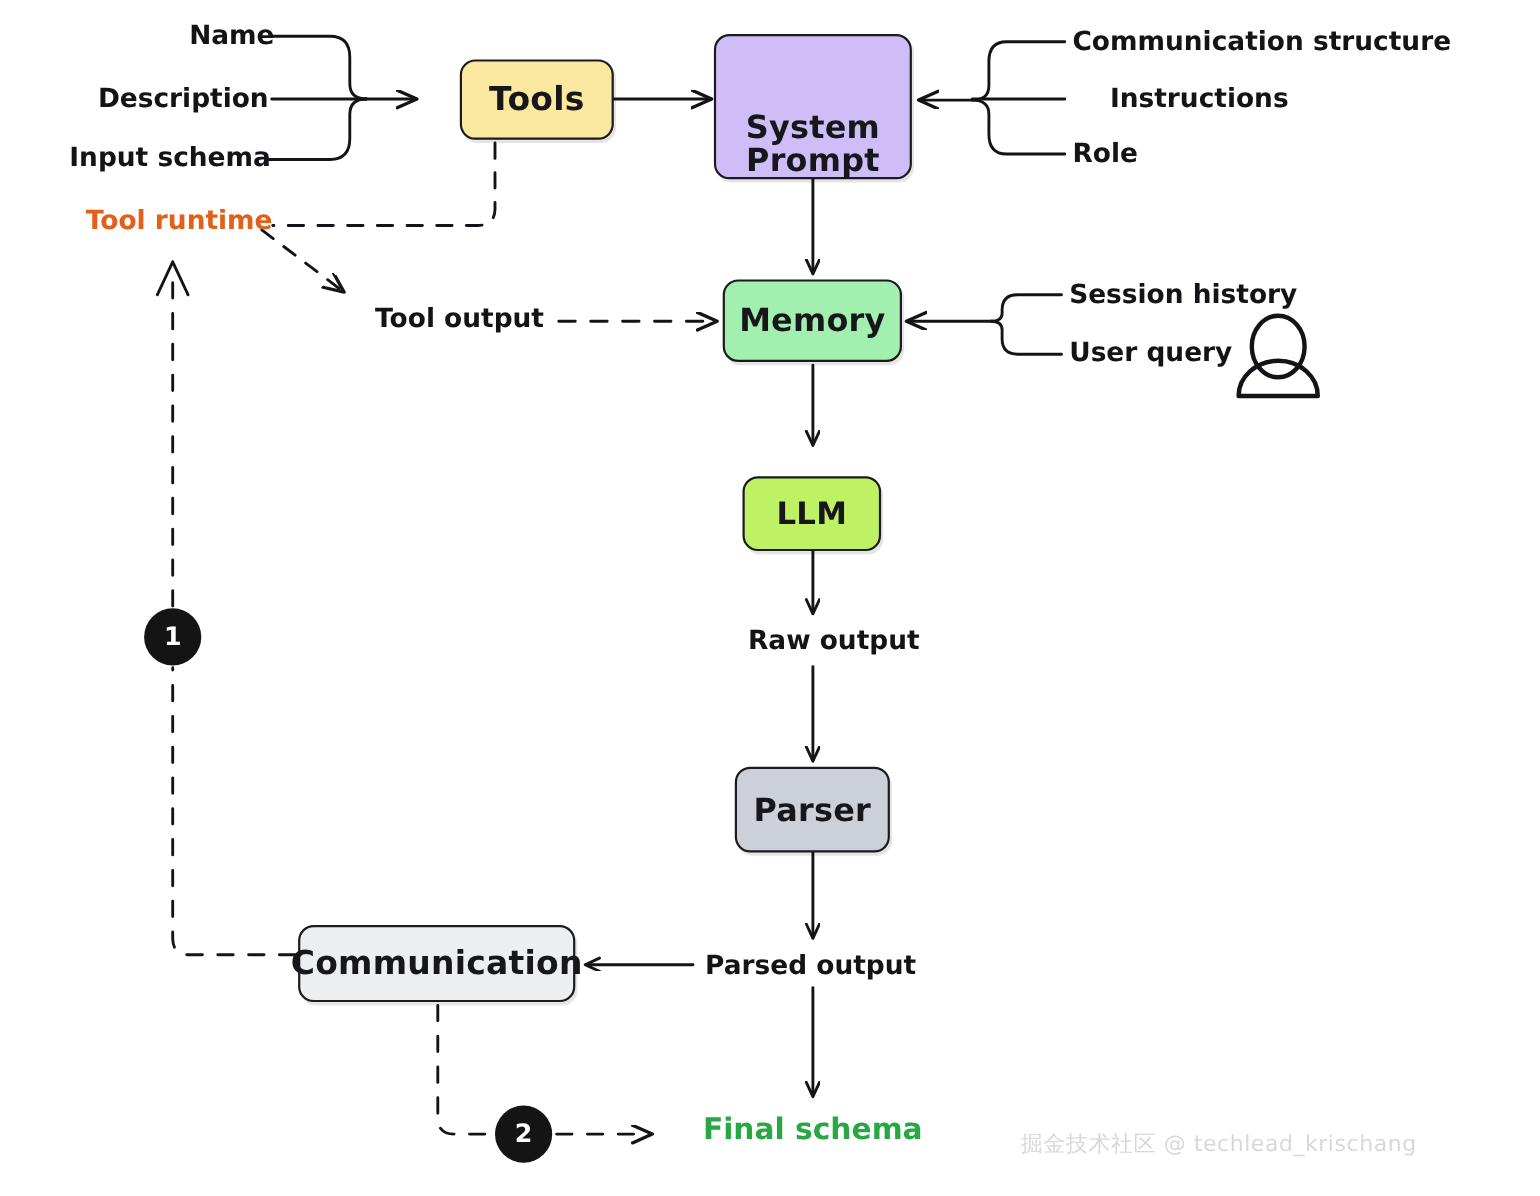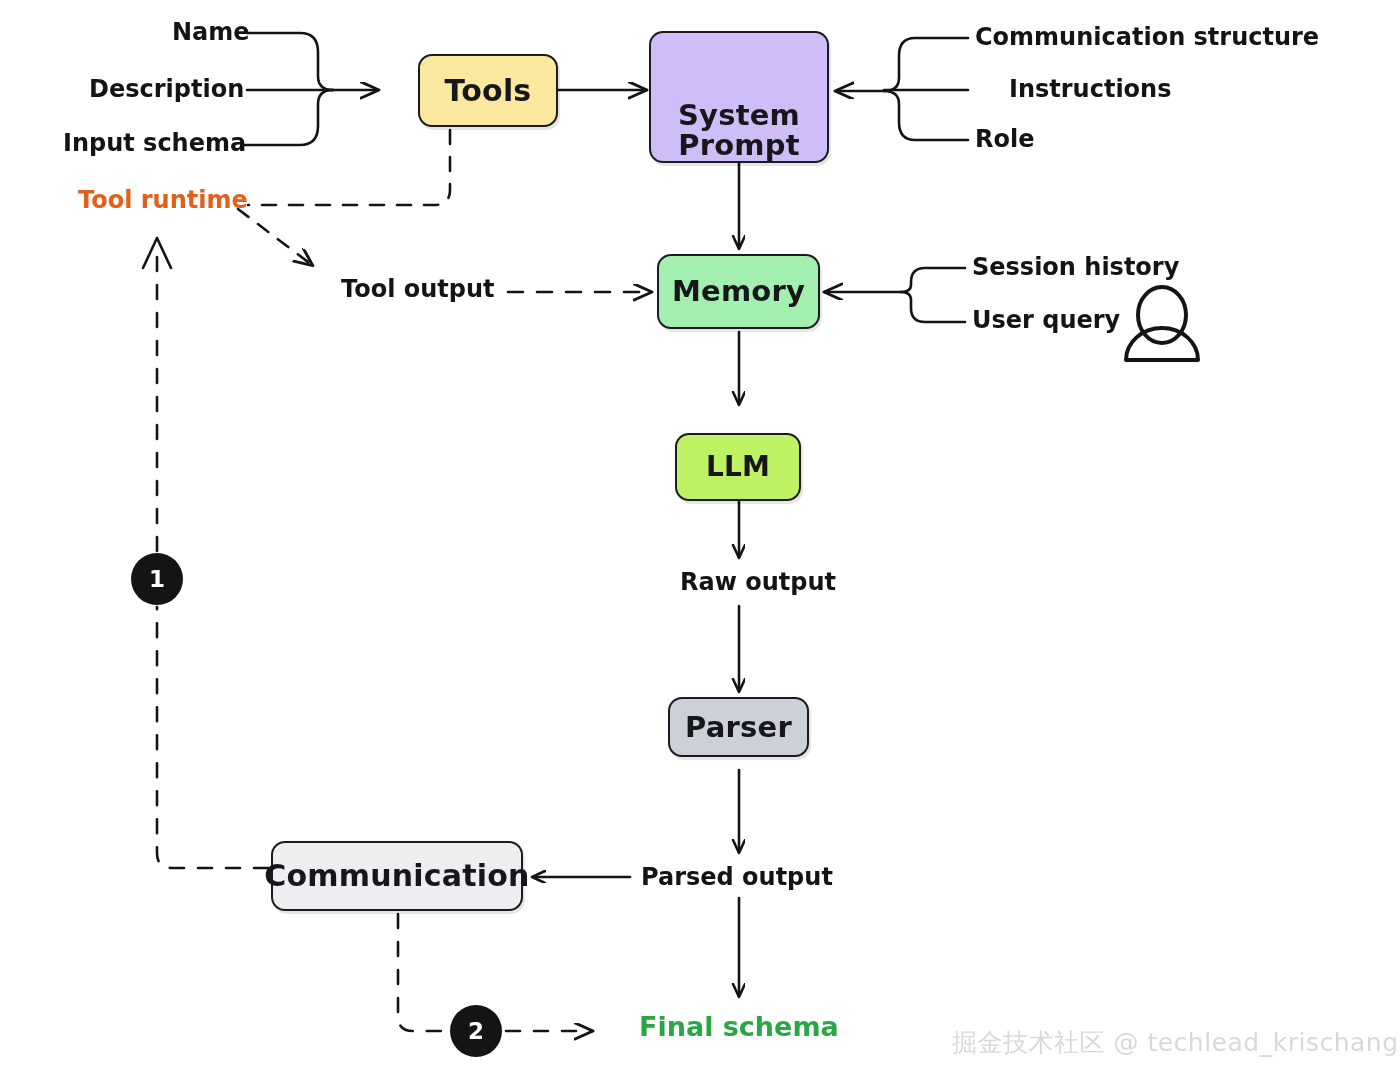--- a/index.html
+++ b/index.html
@@ -15,21 +15,21 @@
     display:flex;align-items:center;justify-content:center;
     text-align:center;color:#17171b;
     font-family:"DejaVu Sans",sans-serif;
     font-weight:600;letter-spacing:.2px;line-height:1.06;
     box-shadow:2px 3px 0 rgba(0,0,0,.10);
   }
   #n-tools{left:381px;top:54px;width:140px;height:73px;background:#fbe89f;font-size:30px;margin-left:37px;}
   #n-sysprompt{left:649px;top:31px;width:180px;height:132px;background:#cfbdf7;font-size:29px;align-items:flex-end;}
   #n-memory{left:657px;top:254px;width:163px;height:75px;background:#a2efb0;font-size:29px;}
   #n-llm{left:675px;top:410px;width:126px;height:68px;background:#bef264;font-size:28px;margin-top:23px;}
-  #n-parser{left:668px;top:697px;width:141px;height:60px;background:#ccd1d9;font-size:29px;}
+  #n-parser{left:668px;top:697px;width:141px;height:78px;background:#ccd1d9;font-size:29px;}
   #n-orch{left:271px;top:841px;width:252px;height:70px;background:#eceef0;font-size:30px;}
 
   .lbl{
     position:absolute;color:#141418;
     font-family:"DejaVu Sans",sans-serif;
     font-size:24px;font-weight:700;white-space:nowrap;
     line-height:1;
   }
   .lbl.orange{color:#e2601a;font-weight:700;}
   .lbl.green{color:#2aa745;font-weight:700;font-size:27px;}
@@ -51,23 +51,23 @@
   .badge{
     position:absolute;border-radius:50%;
     background:#141414;color:#ffffff;
     display:flex;align-items:center;justify-content:center;
     font-family:"DejaVu Sans",sans-serif;font-weight:700;font-size:23px;
   }
   #b-1{left:131px;top:553px;width:52px;height:52px;}
   #b-2{left:450px;top:1005px;width:52px;height:52px;}
 
   #watermark{
-    position:absolute;left:952px;top:1026px;
+    position:absolute;left:928px;top:1026px;
     font-family:"DejaVu Sans",sans-serif;
-    font-size:25px;color:#d8d8da;white-space:nowrap;
+    font-size:20px;color:#d8d8da;white-space:nowrap;
     letter-spacing:.5px;
   }
 </style>
 </head>
 <body>
 
 <svg id="canvas" viewBox="0 0 1400 1087" xmlns="http://www.w3.org/2000/svg">
   <defs>
     <marker id="ah" markerWidth="16" markerHeight="16" refX="13" refY="6" orient="auto" markerUnits="userSpaceOnUse">
       <path d="M1,0 L14,6 L1,12" fill="none" stroke="#141418" stroke-width="2.6" stroke-linecap="round" stroke-linejoin="round"></path>

